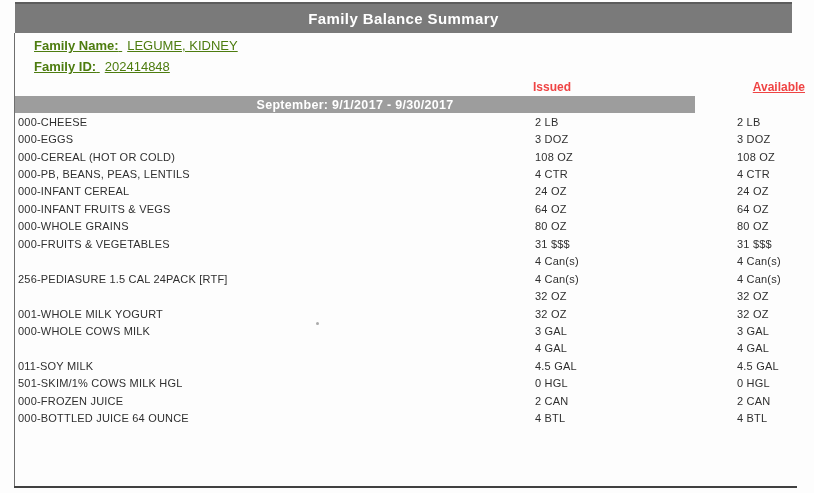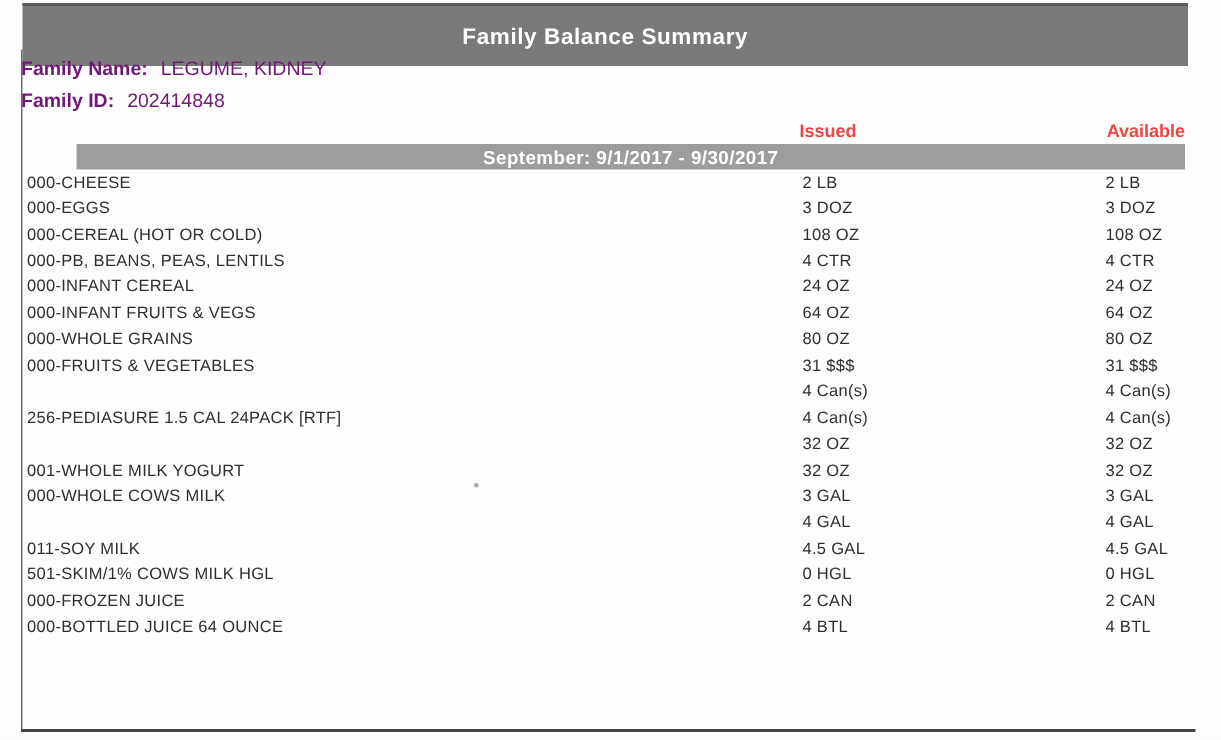--- a/index.html
+++ b/index.html
@@ -8,52 +8,52 @@
     width:814px; height:493px;
     font-family:"Liberation Sans", sans-serif;
     position:relative; overflow:hidden;
   }
   .page {
     position:absolute; left:0; top:0; width:814px; height:493px;
     background:#fdfdfd;
   }
   
   .title-bar {
-    position:absolute; left:15px; top:2px; width:777px; height:42px;
+    position:absolute; left:15px; top:2px; width:777px; height:31px;
     background:#7a7a7a;
     border-top:2px solid #5c5c5c;
     display:flex; align-items:center; justify-content:center;
   }
   .title-bar .title {
     color:#ffffff; font-weight:bold; font-size:15px; letter-spacing:0.4px;
   }
   
   .left-line {
     position:absolute; left:14px; top:33px; width:1px; height:454px;
     background:#6e6e6e;
   }
   .bottom-line {
     position:absolute; left:14px; top:486px; width:783px; height:2px;
     background:#414141;
   }
   
-  .family-line { position:absolute; left:14px; font-size:13px; color:#701a75; }
+  .family-line { position:absolute; left:34px; font-size:13px; color:#4d7c0f;text-decoration:underline; }
   .family-line .lbl { font-weight:bold; }
   .family-line .val { font-weight:normal; margin-left:5px; }
   .family-name-line { top:38px; }
   .family-id-line   { top:59px; }
   
   .col-header { position:absolute; top:80px; font-size:12px; font-weight:bold; color:#ef4444; }
   .col-header.issued   { left:533px; }
-  .col-header.available{ right:24px; }
+  .col-header.available{ right:9px;text-decoration:underline; }
   
   .period-bar {
-    position:absolute; left:15px; top:96px; width:739px; height:17px;
+    position:absolute; left:15px; top:96px; width:680px; height:17px;
     background:#9d9d9d;
-    display:flex; align-items:center; justify-content:center;margin-left:36px;
+    display:flex; align-items:center; justify-content:center;
   }
   .period-bar .period-label {
     color:#ffffff; font-weight:bold; font-size:12.5px; letter-spacing:0.3px;
   }
   
   .table-body {
     position:absolute; left:15px; top:113px; width:782px; height:314px;
     display:flex; flex-direction:column;
   }
   .row {

